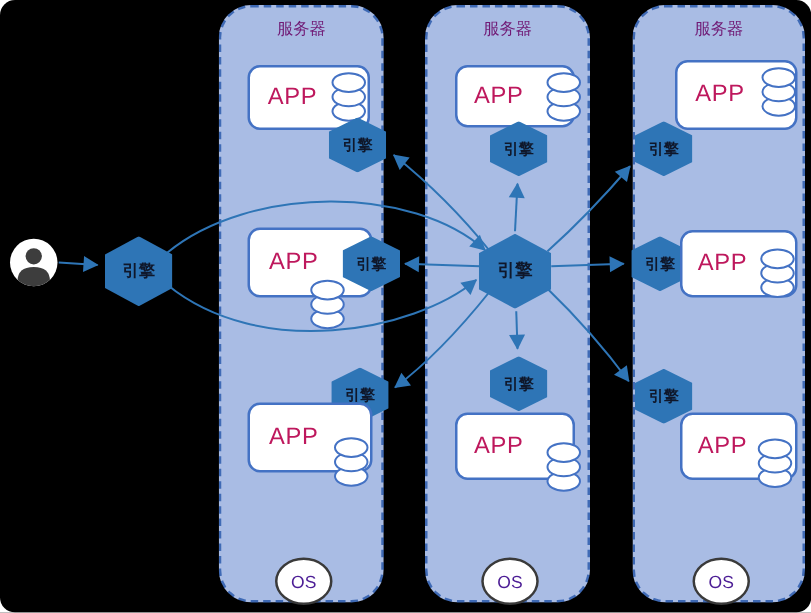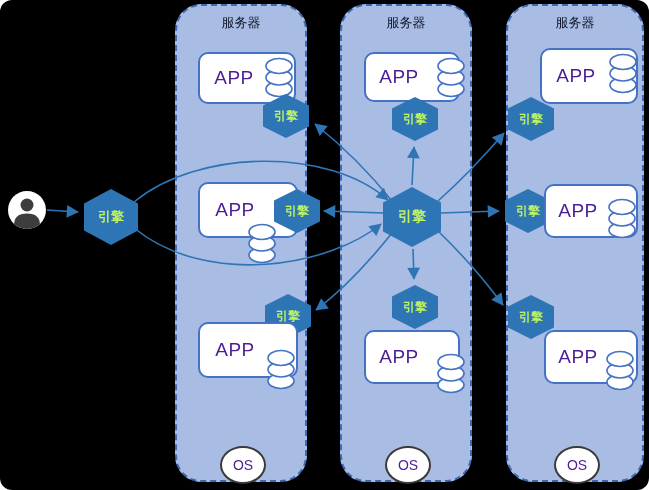--- a/index.html
+++ b/index.html
@@ -7,41 +7,41 @@
     position:relative;width:649px;height:490px;background:#000000;
     border-radius:12px;overflow:hidden;
     font-family:"Liberation Sans",sans-serif;
   }
   .panel{
     position:absolute;top:4px;height:478px;background:#a9bce4;
     border:2px dashed #3f6ab5;border-radius:26px;box-sizing:border-box;
   }
   .panel-title{
     position:absolute;top:8px;left:0;width:100%;text-align:center;
-    font-size:13px;color:#0f172a;
+    font-size:13px;color:#701a75;
   }
   .os{
     position:absolute;width:46px;height:38px;background:#ffffff;
     border:2px solid #3a3a3a;border-radius:50%;
     display:flex;align-items:center;justify-content:center;
     font-size:14px;color:#4c1d95;box-sizing:border-box;
   }
   .arrows{position:absolute;left:0;top:0;}
   .app-box{
     position:absolute;background:#ffffff;border:2px solid #4472c4;
     border-radius:10px;box-sizing:border-box;
     display:flex;align-items:center;justify-content:center;padding-right:26px;
   }
-  .app-label{font-size:19px;color:#4c1d95;letter-spacing:.5px;}
+  .app-label{font-size:19px;color:#be185d;letter-spacing:.5px;}
   .hex{
     position:absolute;background:#2e75b6;
     clip-path:polygon(50% 0%,100% 26%,100% 74%,50% 100%,0% 74%,0% 26%);
     display:flex;align-items:center;justify-content:center;
   }
-  .hex .engine-label{color:#bef264;font-size:12px;font-weight:bold;}
+  .hex .engine-label{color:#0f172a;font-size:12px;font-weight:bold;}
   .hex.gateway .engine-label{font-size:13px;}
   .hex.hub .engine-label{font-size:14px;}
   .db{position:absolute;}
   .avatar{
     position:absolute;left:8px;top:191px;width:38px;height:38px;
     background:#ffffff;border-radius:50%;overflow:hidden;
   }
 </style>
 </head>
 <body>

